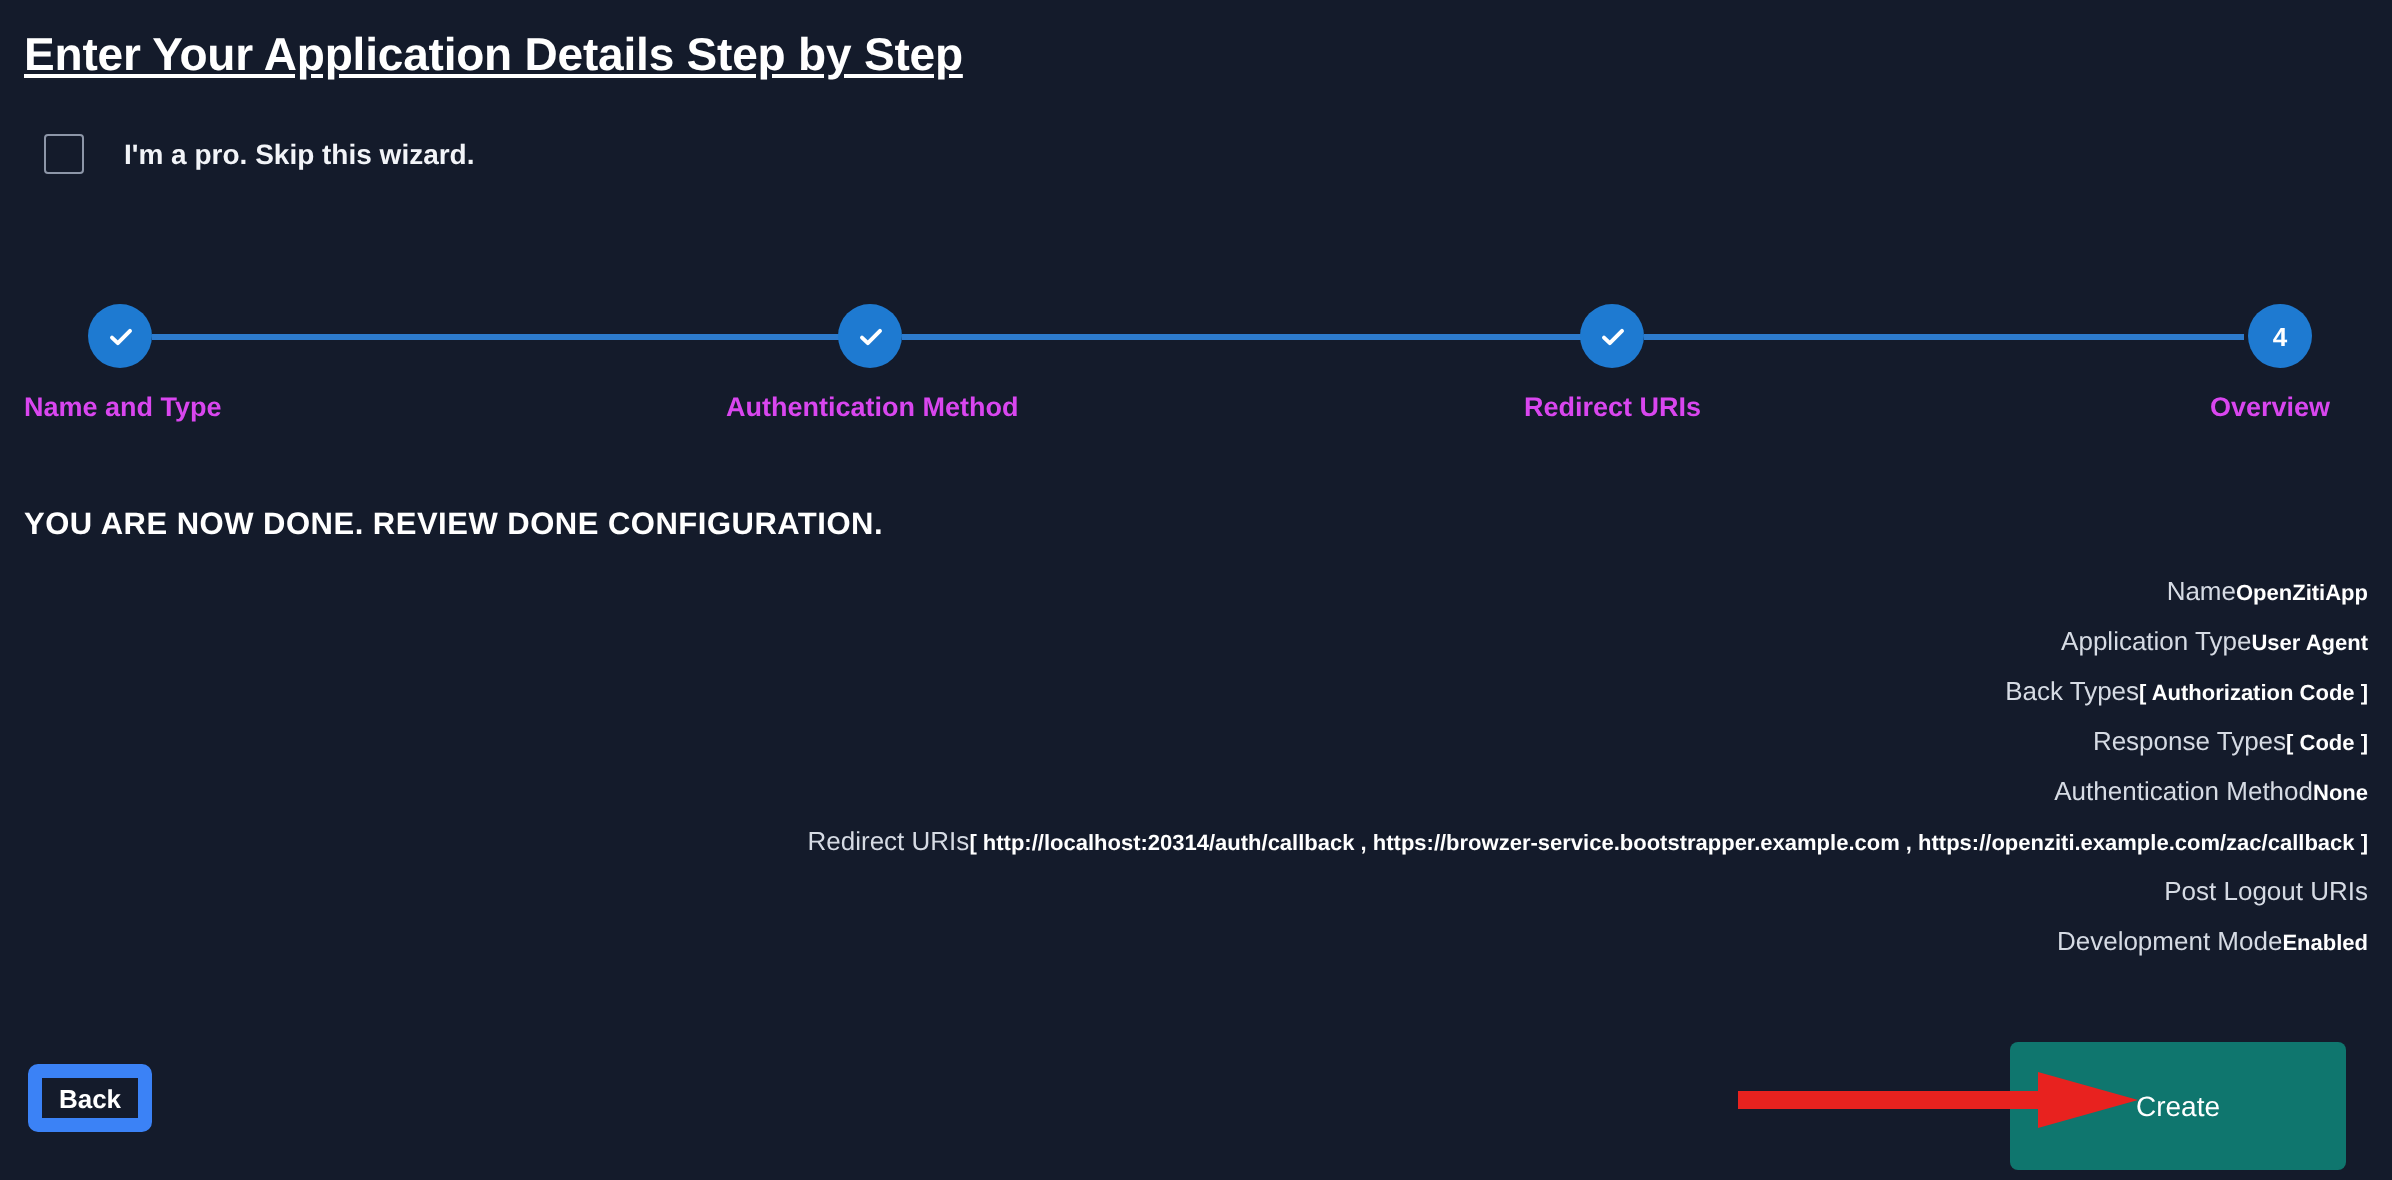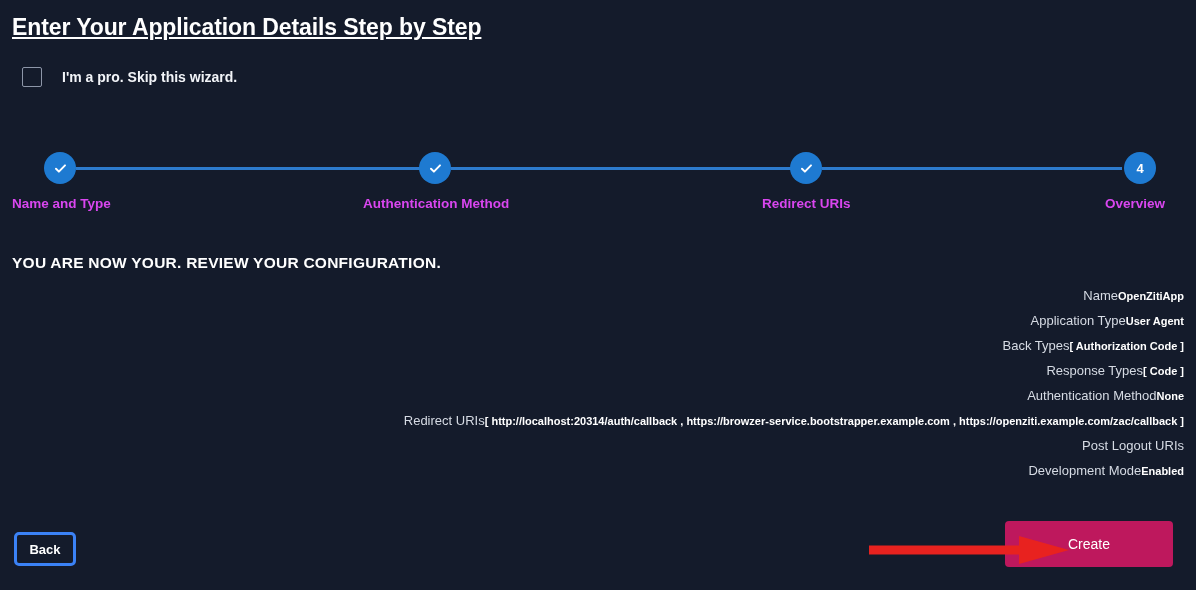--- a/index.html
+++ b/index.html
@@ -156,41 +156,41 @@
     text-align: right;
   }
 
   
   .btn-back {
     position: absolute;
     left: 14px;
     top: 532px;
     width: 62px;
     height: 34px;
-    border: 3px solid #3b82f6;
+    border: 7px solid #3b82f6;
     border-radius: 5px;
     background: transparent;
     color: #ffffff;
     font-family: "Liberation Sans", "DejaVu Sans", sans-serif;
     font-size: 13px;
     font-weight: 700;
     cursor: pointer;
     display: flex;
     align-items: center;
     justify-content: center;
   }
   .btn-create {
     position: absolute;
     left: 1005px;
     top: 521px;
     width: 168px;
-    height: 46px;
+    height: 64px;
     border: none;
     border-radius: 4px;
-    background: #be185d;
+    background: #0f766e;
     color: #ffffff;
     font-family: "Liberation Sans", "DejaVu Sans", sans-serif;
     font-size: 14px;
     font-weight: 400;
     cursor: pointer;
     display: flex;
     align-items: center;
     justify-content: center;
   }
 
@@ -245,21 +245,21 @@
         <span class="num">4</span>
       </div>
     </div>
 
     <div class="step-label" style="left:12px;">Name and Type</div>
     <div class="step-label" style="left:363px;">Authentication Method</div>
     <div class="step-label" style="left:762px;">Redirect URIs</div>
     <div class="step-label" style="left:1105px;">Overview</div>
   </div>
 
-  <div class="review-heading">YOU ARE NOW YOUR. REVIEW YOUR CONFIGURATION.</div>
+  <div class="review-heading">YOU ARE NOW DONE. REVIEW DONE CONFIGURATION.</div>
 
   <div class="summary">
 
     <div class="summary-row">
       <span class="summary-key">Name</span>
       <span class="summary-val">OpenZitiApp</span>
     </div>
 
     <div class="summary-row">
       <span class="summary-key">Application Type</span>

